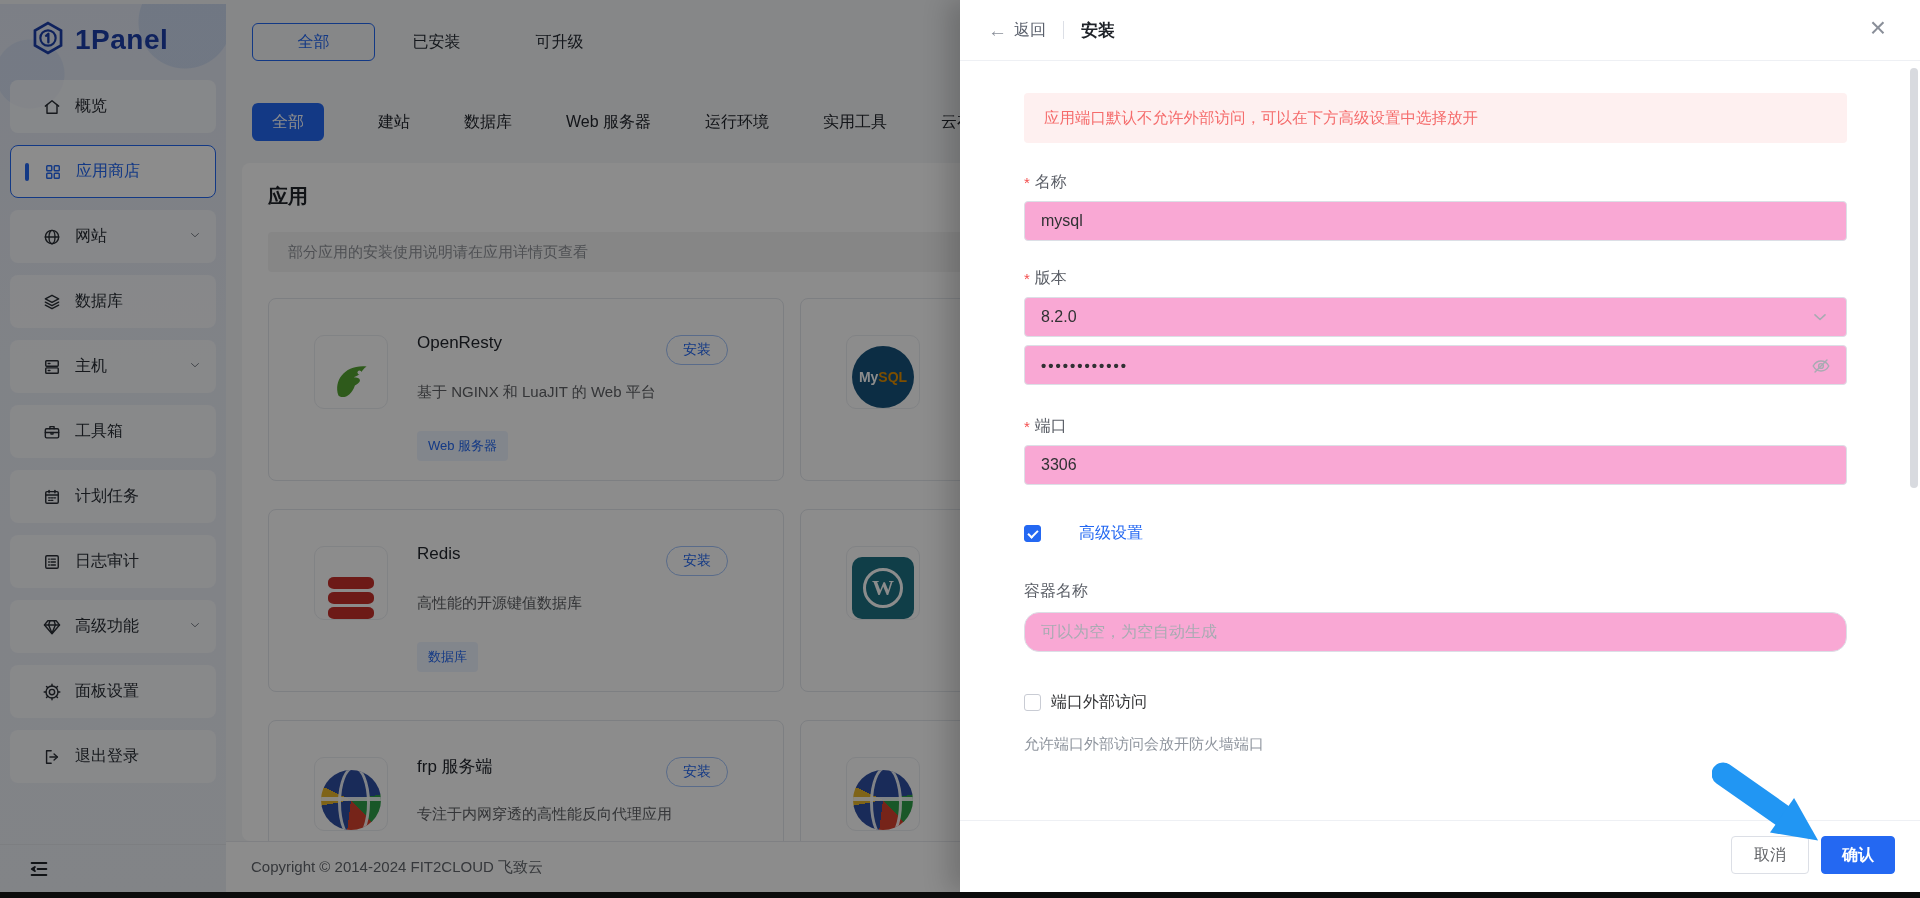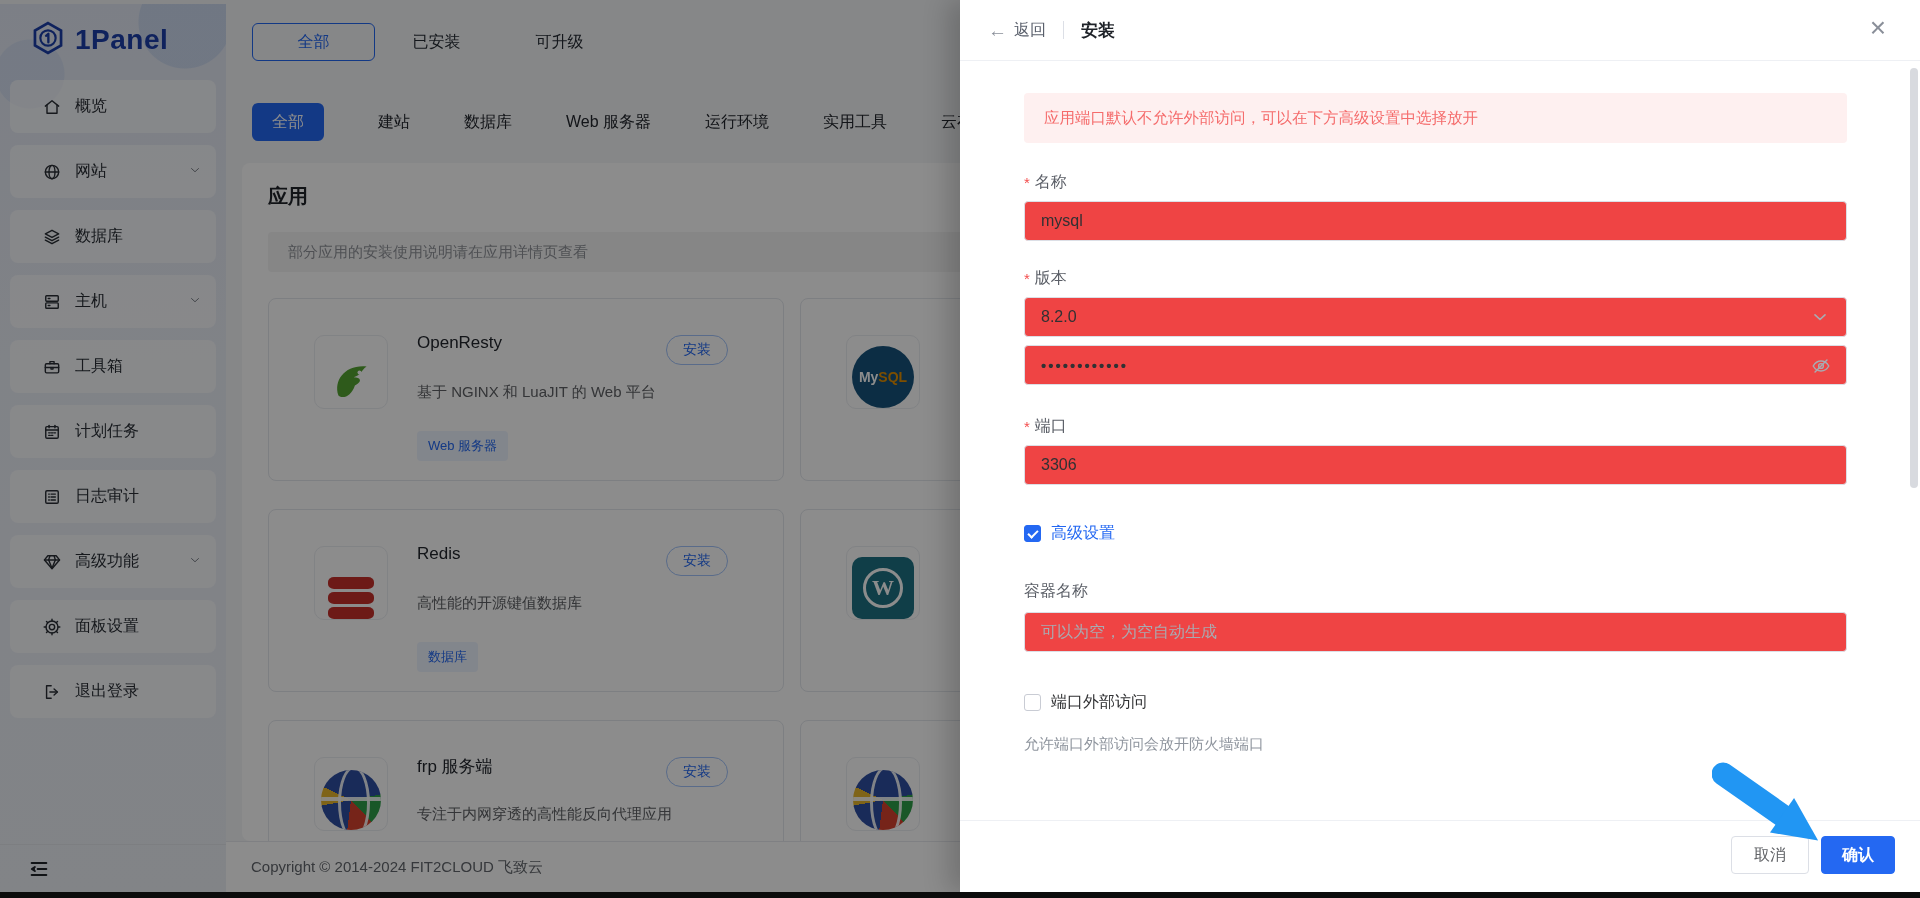--- a/index.html
+++ b/index.html
@@ -74,34 +74,34 @@
   .back-arrow { font-size:19px; color:#8a8f99; line-height:1; }
   .header-sep { width:1px; height:18px; background:#dcdfe6; margin:0 17px; }
   .drawer-title { font-size:17px; font-weight:600; color:#1f2329; }
   .close-btn { position:absolute; right:34px; top:14px; font-size:28px; color:#8a8f99; line-height:1; cursor:pointer; font-weight:300; }
 
   .drawer-body { position:relative; height:759px; padding:0 73px 0 64px; overflow:hidden; }
   .d-alert { margin-top:32px; height:50px; background:#fef0f0; border-radius:4px; display:flex; align-items:center; padding:0 20px; color:#f56c6c; font-size:15.5px; }
   .f-label { margin-top:28px; font-size:16px; color:#5a5e66; height:22px; display:flex; align-items:center; }
   .f-label.req:before { content:"*"; color:#f34d4d; margin-right:5px; font-size:15px; }
   .f-label.mt26 { margin-top:26px; } .f-label.mt36 { margin-top:36px; } .f-label.mt30 { margin-top:30px; }
-  .f-input { margin-top:8px; position:relative; height:40px; border:1px solid #dcdfe6; border-radius:4px; background:#ef4444; display:flex; align-items:center; }
+  .f-input { margin-top:8px; position:relative; height:40px; border:1px solid #dcdfe6; border-radius:4px; background:#f9a8d4; display:flex; align-items:center; }
   .f-input input { border:none; outline:none; width:100%; height:100%; padding:0 16px; font-size:16px; color:#303133; background:transparent; font-family:inherit; }
   .f-input input::placeholder { color:#a8abb2; }
   .f-input.password input { letter-spacing:2px; font-size:15px; font-weight:700; }
   .suffix-ic { position:absolute; right:14px; top:9px; width:22px; height:22px; cursor:pointer; }
-  .mt10 { margin-top:10px; }
+  .mt10 { margin-top:10px;border-radius:15px; }
 
   .chk-row { display:flex; align-items:center; gap:10px; cursor:pointer; }
   .chk-row.advanced { margin-top:38px; }
   .chk-row.external { margin-top:40px; }
   .chk-box { width:17px; height:17px; border-radius:3px; border:1px solid #c9ccd4; background:#fff; position:relative; }
   .chk-box.checked { background:#2468f2; border-color:#2468f2; }
   .chk-box.checked:after { content:""; position:absolute; left:5px; top:2px; width:4px; height:8px; border:solid #fff; border-width:0 2px 2px 0; transform:rotate(45deg); }
-  .chk-label-blue { color:#2468f2; font-size:16px; }
+  .chk-label-blue { color:#2468f2; font-size:16px;margin-left:28px; }
   .chk-label { color:#303133; font-size:16px; }
   .helper-text { margin-top:22px; font-size:15px; color:#8f959e; }
 
   .drawer-footer { position:absolute; left:0; bottom:0; width:960px; height:72px; border-top:1px solid #eef0f4; display:flex; align-items:flex-start; justify-content:flex-end; gap:12px; padding:15px 25px 0 0; background:#fff; }
   .btn { height:38px; border-radius:4px; font-size:16px; display:flex; align-items:center; justify-content:center; cursor:pointer; font-family:inherit; }
   .btn-cancel { width:78px; background:#fff; border:1px solid #dcdfe6; color:#606266; }
   .btn-confirm { width:74px; background:#2468f2; border:1px solid #2468f2; color:#fff; font-weight:600; }
 
   .scroll-thumb { position:absolute; right:2px; top:68px; width:8px; height:420px; background:#d8dadf; border-radius:4px; z-index:120; cursor:pointer; }
 
@@ -127,20 +127,32 @@
     <div class="menu">
       <div class="menu-item">
         <span class="mi-icon">
             <svg viewBox="0 0 24 24">
               <path d="M4 11 L12 4.5 L20 11"></path>
               <path d="M6 9.8 V19.5 H18 V9.8"></path>
             </svg>
           </span>
         <span>概览</span>
       </div>
+      <div class="menu-item active">
+        <span class="active-bar"></span>
+        <span class="mi-icon">
+            <svg viewBox="0 0 24 24">
+              <rect x="4.5" y="4.5" width="6" height="6" rx="1"></rect>
+              <rect x="13.5" y="4.5" width="6" height="6" rx="1"></rect>
+              <rect x="4.5" y="13.5" width="6" height="6" rx="1"></rect>
+              <rect x="13.5" y="13.5" width="6" height="6" rx="1"></rect>
+            </svg>
+          </span>
+        <span>应用商店</span>
+      </div>
       <div class="menu-item">
         <span class="mi-icon">
             <svg viewBox="0 0 24 24">
               <circle cx="12" cy="12" r="8"></circle>
               <ellipse cx="12" cy="12" rx="3.6" ry="8"></ellipse>
               <path d="M4 12 H20"></path>
             </svg>
           </span>
         <span>网站</span>
         <span class="chev"><svg width="14" height="14" viewBox="0 0 24 24" style="stroke:#7a8088">

